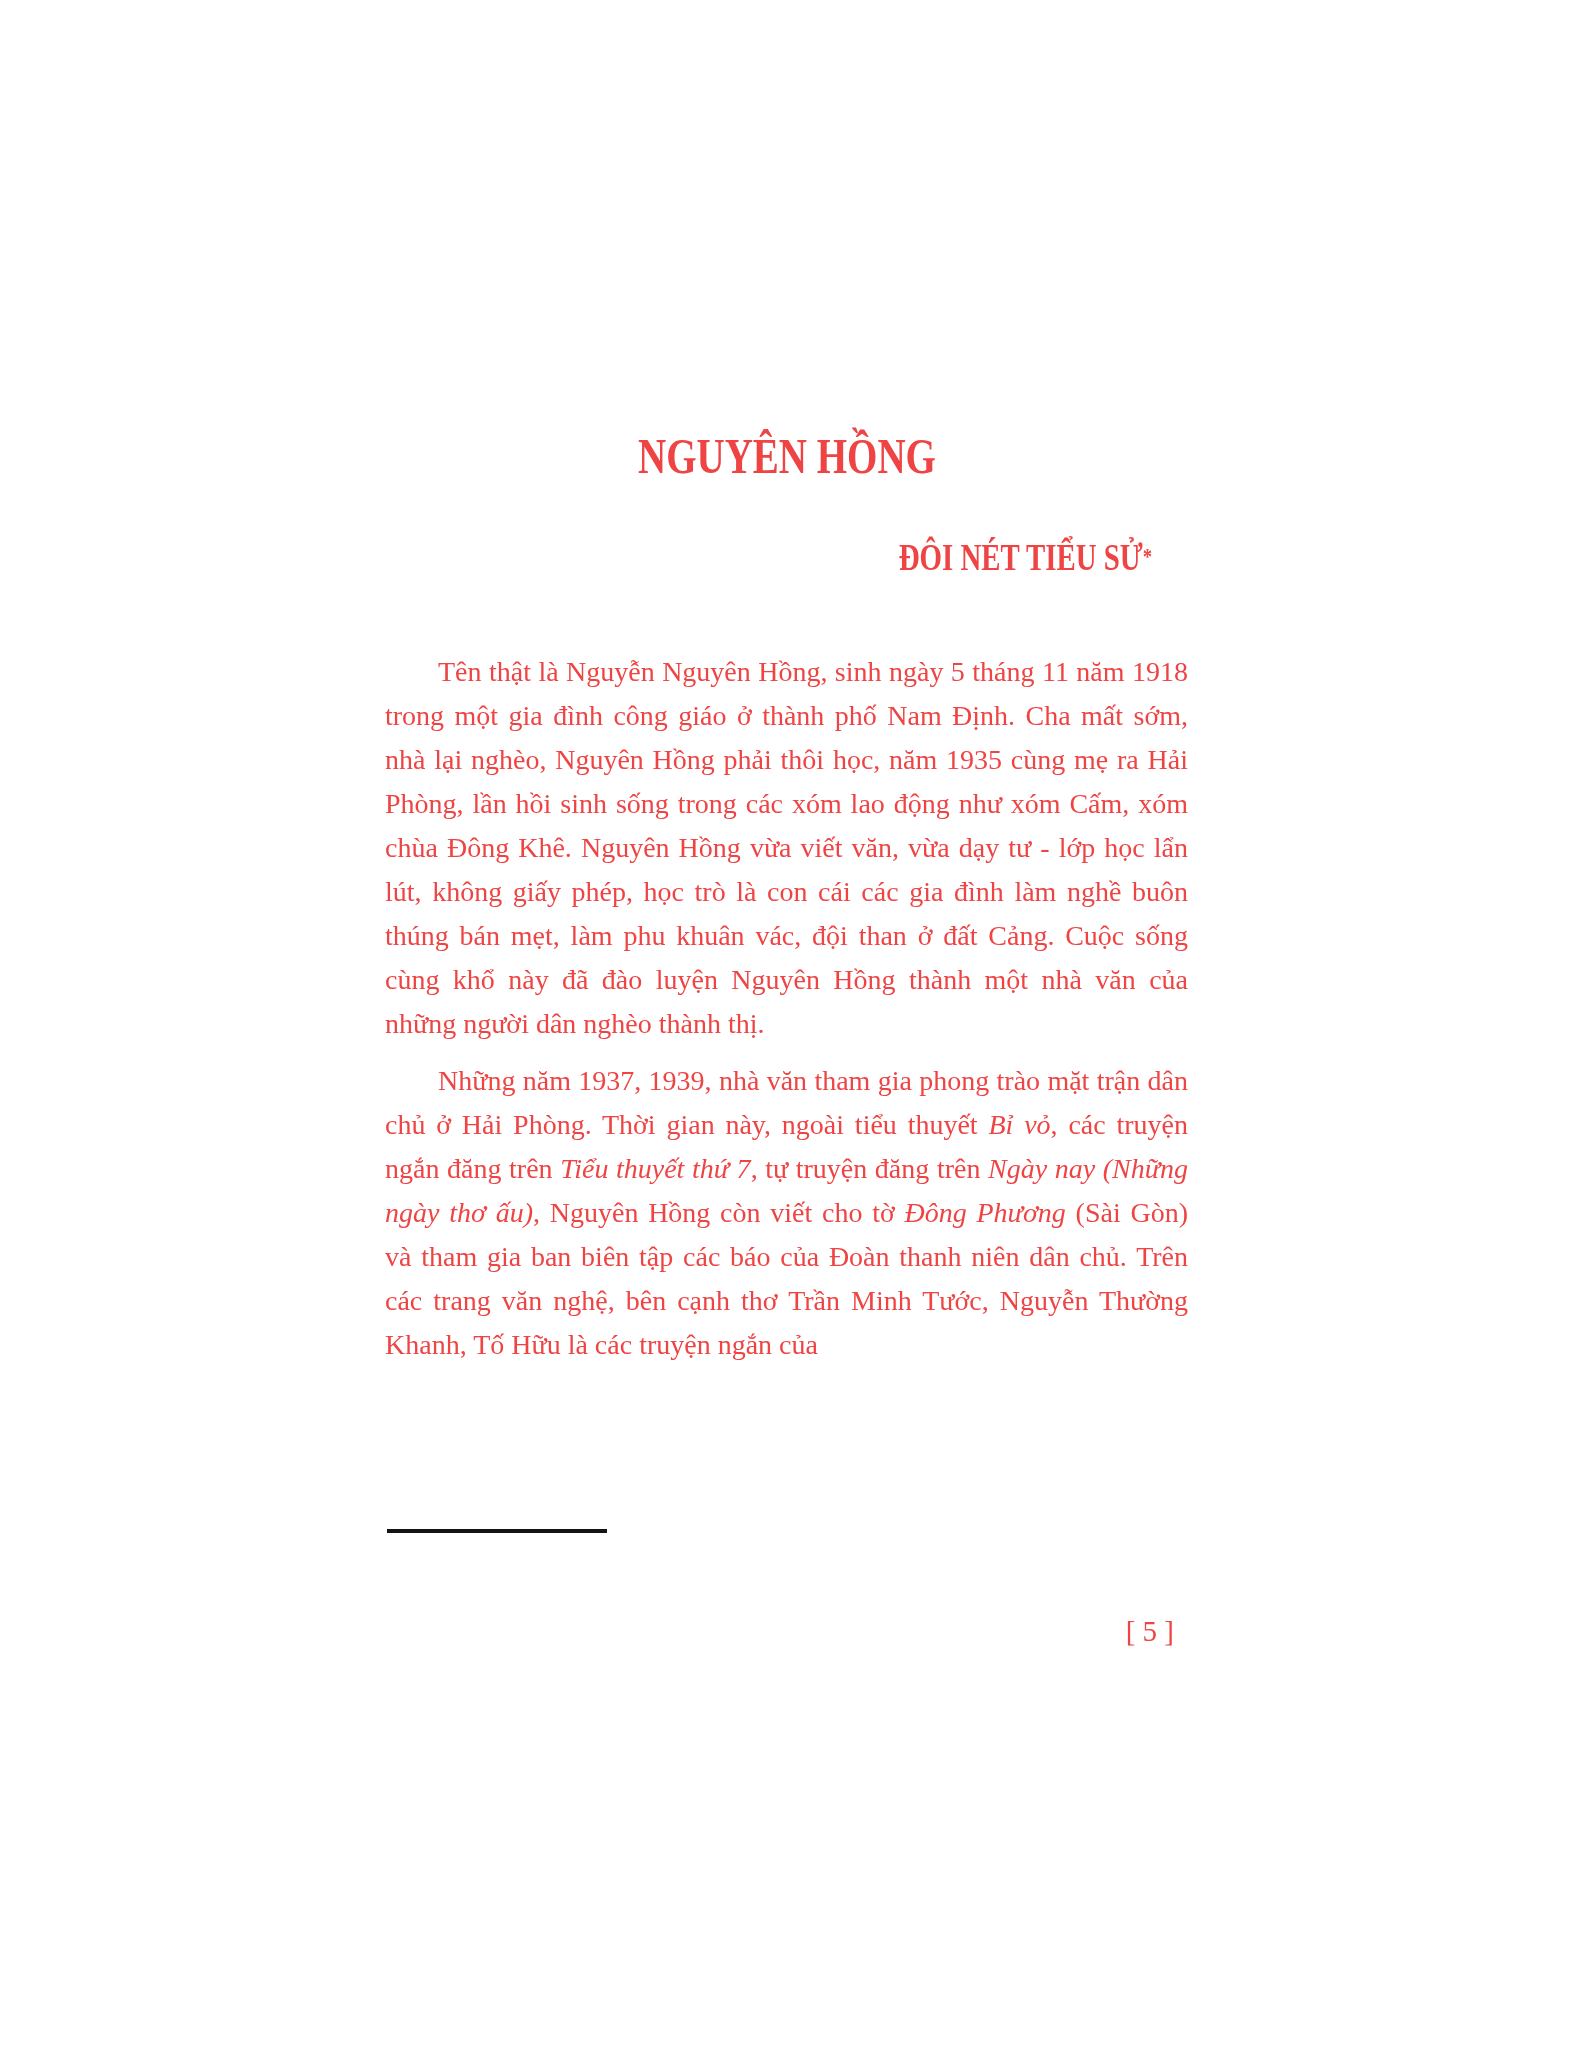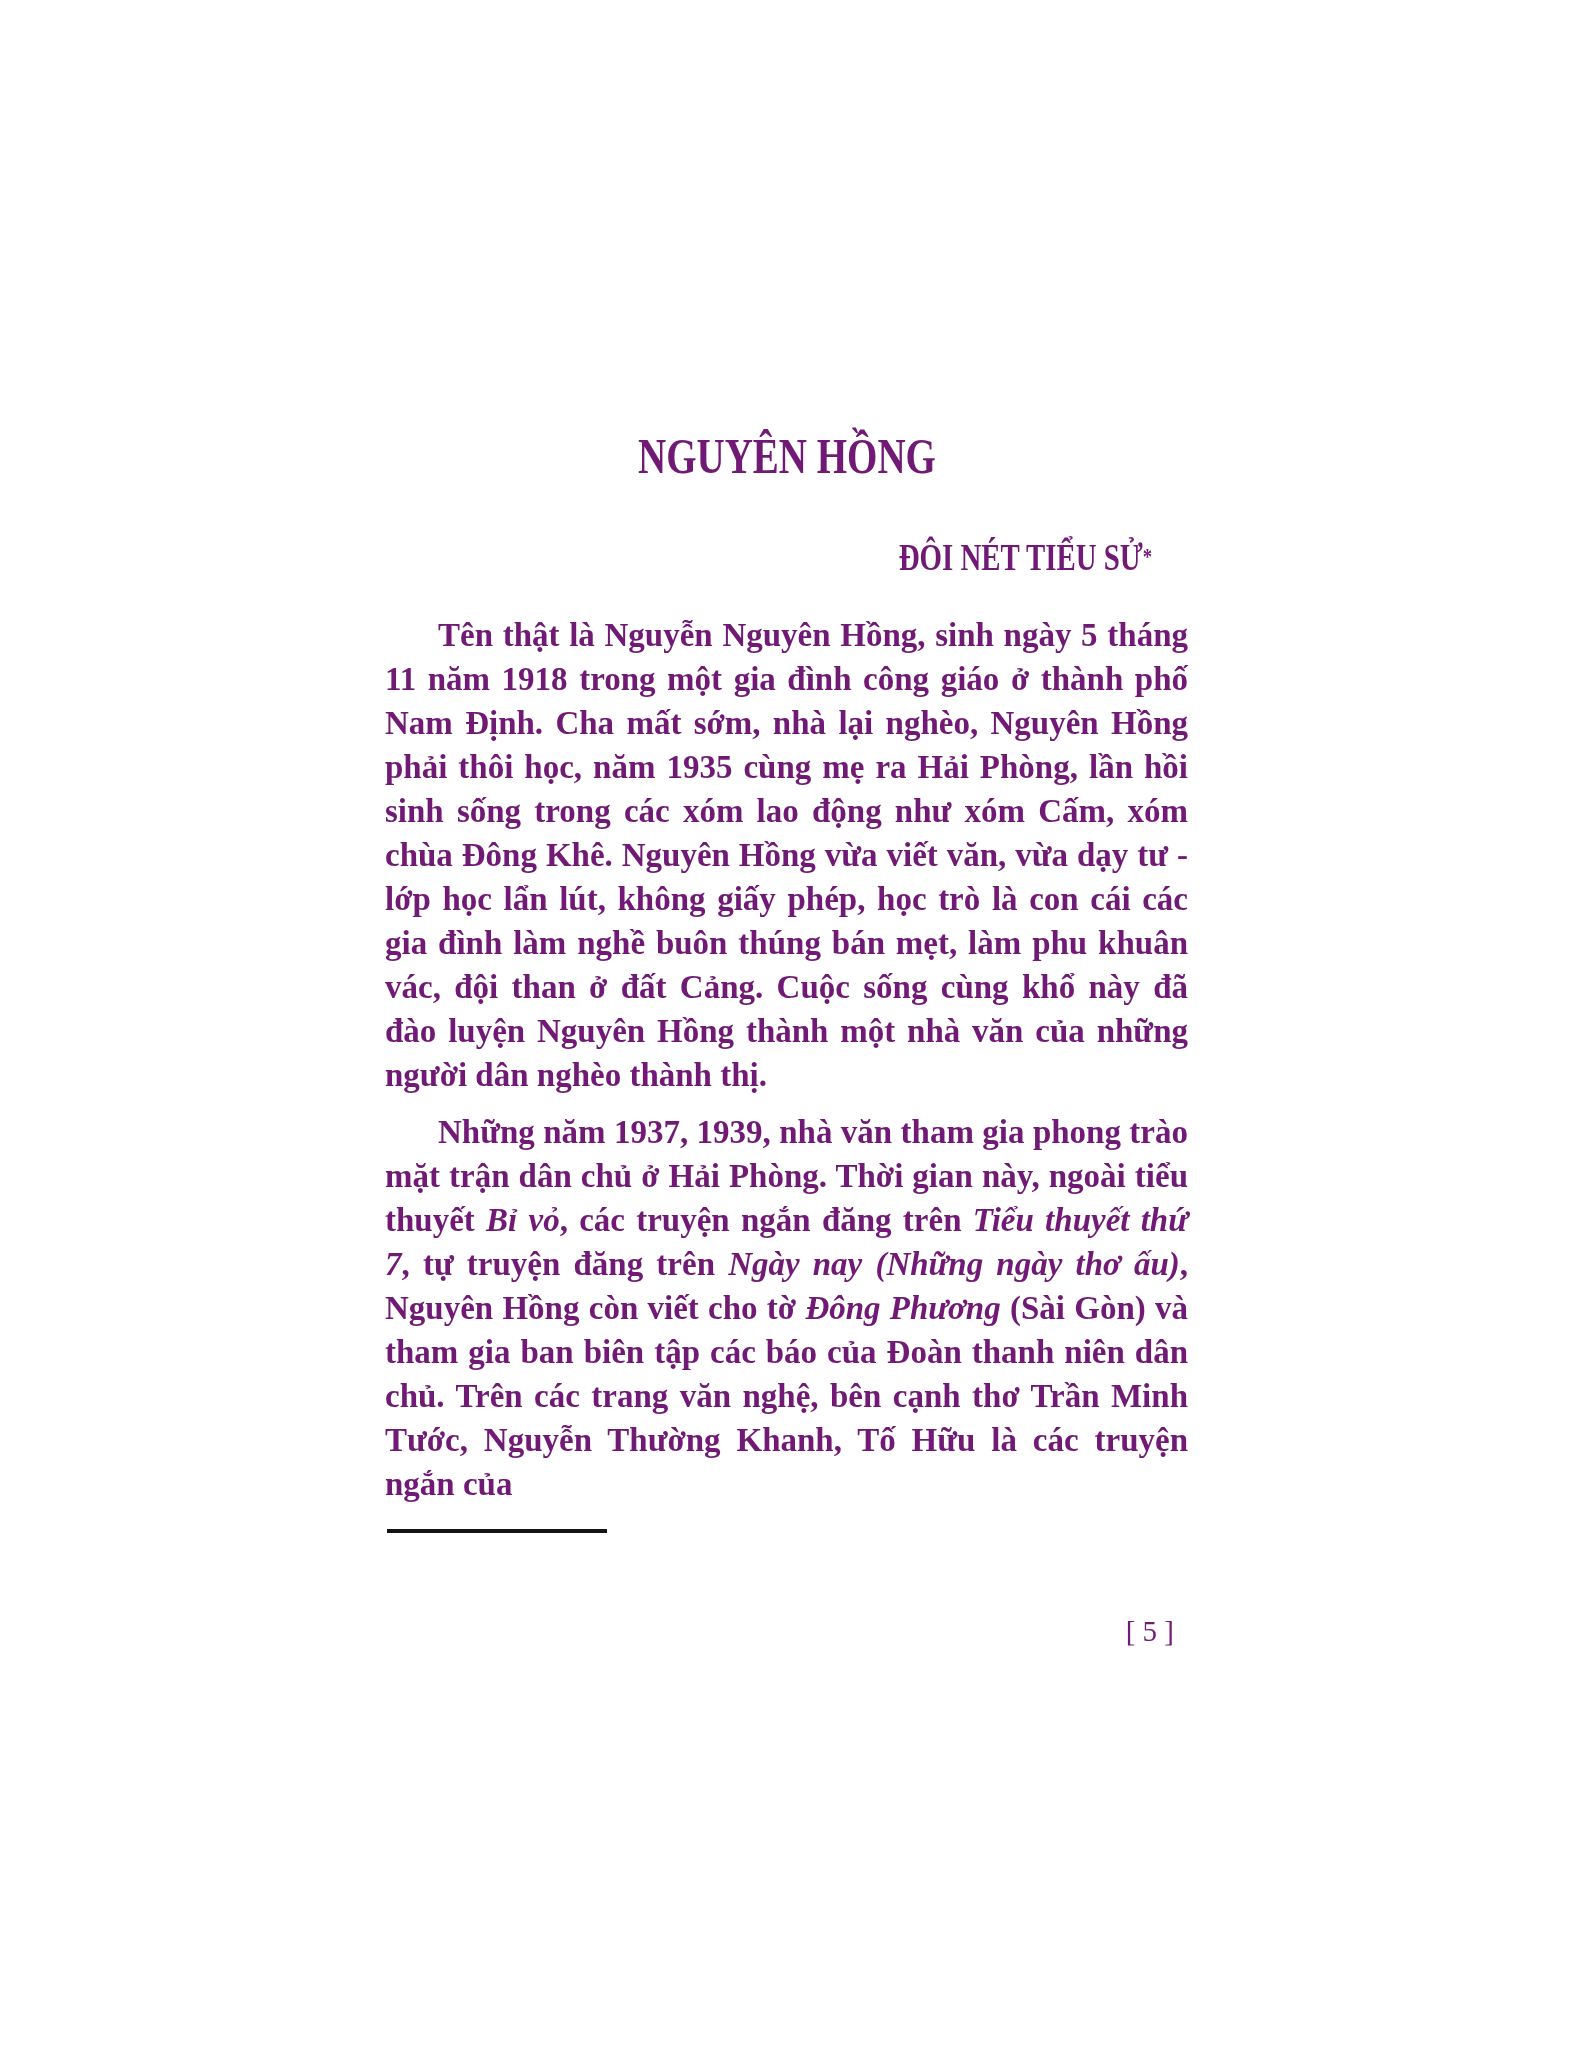--- a/index.html
+++ b/index.html
@@ -5,21 +5,21 @@
   html, body {
     margin: 0;
     padding: 0;
     background: #e8e8e8;
   }
   .sheet {
     position: relative;
     width: 1583px;
     height: 2048px;
     background: #ffffff;
-    color: #701a75;
+    color: #ef4444;
     font-family: "Liberation Serif", "DejaVu Serif", serif;
     overflow: hidden;
   }
   .text-block {
     position: absolute;
     left: 385px;
     width: 803px;
   }
   .doc-title {
     top: 428px;
@@ -44,24 +44,23 @@
     line-height: 44px;
     white-space: nowrap;
   }
   .doc-subtitle sup {
     font-size: 24px;
     vertical-align: top;
     position: relative;
     top: -2px;
   }
   .body-text {
-    top: 613px;
-    font-size: 33px;
+    top: 650px;
+    font-size: 28px;
     line-height: 44px;
-    font-weight: bold;
   }
   .body-text p {
     margin: 0;
     padding: 0;
     text-indent: 53px;
     text-align: justify;
   }
   .body-text p + p {
     margin-top: 13px;
   }

